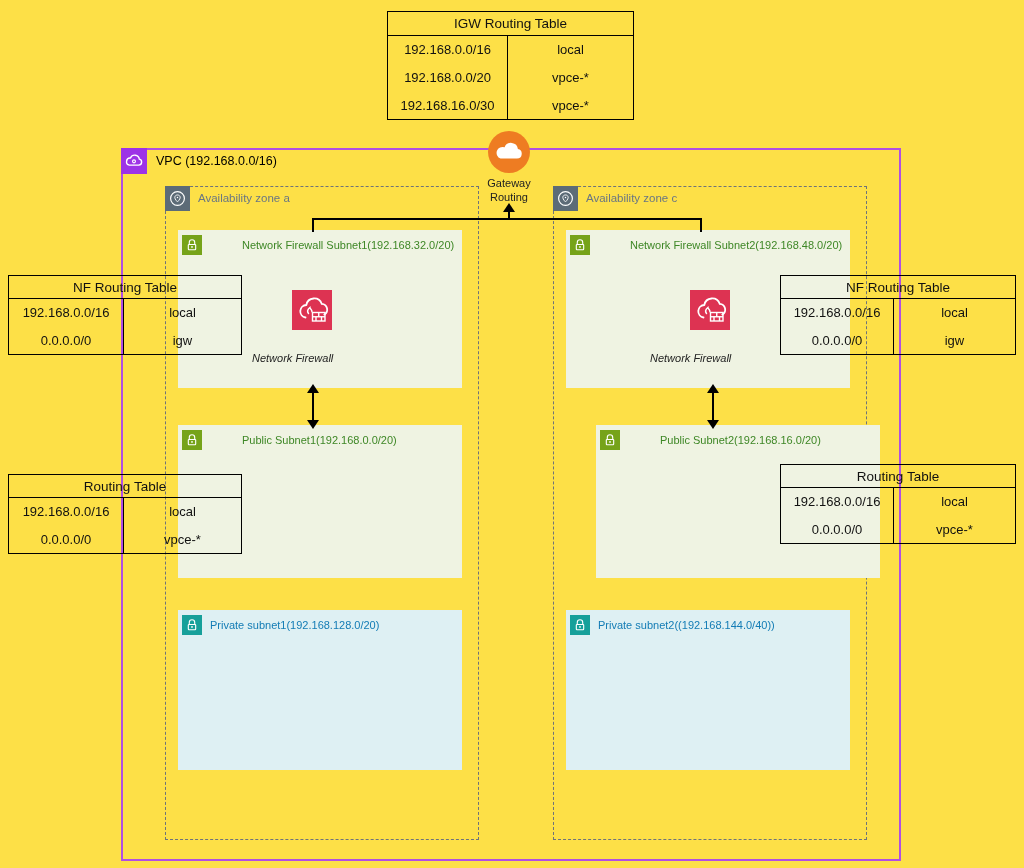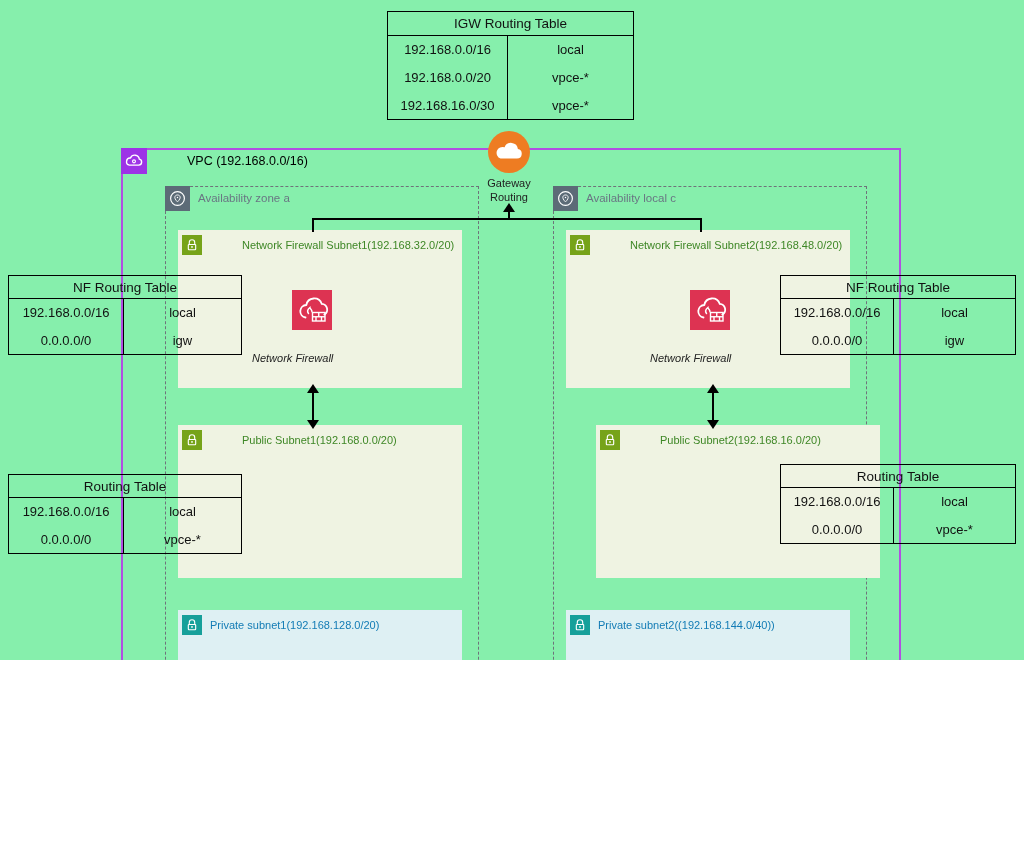--- a/index.html
+++ b/index.html
@@ -1,33 +1,33 @@
 <!DOCTYPE html>
 <html><head>
 <meta charset="utf-8">
 <style>
   html,body{margin:0;padding:0;background:#fff;}
   #canvas{
-    position:relative;width:1024px;height:660px;background:#86efac;
+    position:relative;width:1024px;height:868px;background:#fde047;
     font-family:"Liberation Sans",sans-serif;color:#1a1a1a;overflow:hidden;
   }
   
   .rtable{position:absolute;border:1.5px solid #000;background:transparent;z-index:30;display:flex;flex-direction:column;}
   .rt-title{border-bottom:1.5px solid #000;display:flex;align-items:center;justify-content:center;
             font-size:13.5px;color:#111;}
   .rt-body{flex:1;display:flex;}
   .rt-col{display:flex;flex-direction:column;}
   .rt-col-left{border-right:1.5px solid #000;}
   .rt-col-right{flex:1;}
   .rt-cell{flex:1;display:flex;align-items:center;justify-content:center;font-size:13px;color:#111;}
   
   .vpc-box{position:absolute;left:121px;top:148px;width:776px;height:709px;border:2px solid #b14fe2;z-index:1;}
   .vpc-icon{position:absolute;left:121px;top:148px;width:26px;height:26px;background:#9d33e6;z-index:5;
             display:flex;align-items:center;justify-content:center;}
-  .vpc-label{position:absolute;left:156px;top:154px;font-size:12.5px;color:#000;z-index:5;margin-left:31px;}
+  .vpc-label{position:absolute;left:156px;top:154px;font-size:12.5px;color:#000;z-index:5;}
   
   .az-box{position:absolute;top:186px;width:312px;height:652px;border:1px dashed #6e737a;z-index:2;}
   .az-icon{position:absolute;top:186px;width:25px;height:25px;background:#5c6b77;z-index:6;
            display:flex;align-items:center;justify-content:center;}
   .az-label{position:absolute;top:192px;font-size:11.5px;color:#697683;z-index:6;}
   
   .subnet{position:absolute;width:284px;z-index:3;}
   .subnet-green{background:#eff3e2;}
   .subnet-blue{background:#def0f3;}
   .subnet-head{position:absolute;left:4px;top:5px;display:flex;align-items:center;}
@@ -100,21 +100,21 @@
   <div class="az-label" style="left:198px;">Availability zone a</div>
 
   <div class="az-box" style="left:553px;"></div>
   <div class="az-icon" style="left:553px;">
     <svg width="21" height="21" viewBox="0 0 25 25">
       <circle cx="12.5" cy="12.5" r="8.2" fill="none" stroke="#fff" stroke-width="1.4"></circle>
       <path d="M12.5 8.3c-1.9 0-3.2 1.3-3.2 3 0 2.2 3.2 5.2 3.2 5.2s3.2-3 3.2-5.2c0-1.7-1.3-3-3.2-3z" fill="none" stroke="#fff" stroke-width="1.1"></path>
       <circle cx="12.5" cy="11.4" r="0.9" fill="#fff"></circle>
     </svg>
   </div>
-  <div class="az-label" style="left:586px;">Availability local c</div>
+  <div class="az-label" style="left:586px;">Availability zone c</div>
 
   <div class="subnet subnet-green" style="left:178px;top:230px;height:158px;">
     <div class="subnet-head">
       <span class="lock-badge" style="background:#76a319;">
         <svg width="16" height="16" viewBox="0 0 20 20">
           <path d="M6.6 9.3 V6.8 a3.4 3.4 0 0 1 6.8 0 V9.3" fill="none" stroke="#fff" stroke-width="1.4"></path>
           <rect x="5.4" y="9.3" width="9.2" height="6.6" rx="0.8" fill="none" stroke="#fff" stroke-width="1.4"></rect>
           <circle cx="10" cy="12.4" r="1.1" fill="#fff"></circle>
         </svg>
       </span>

